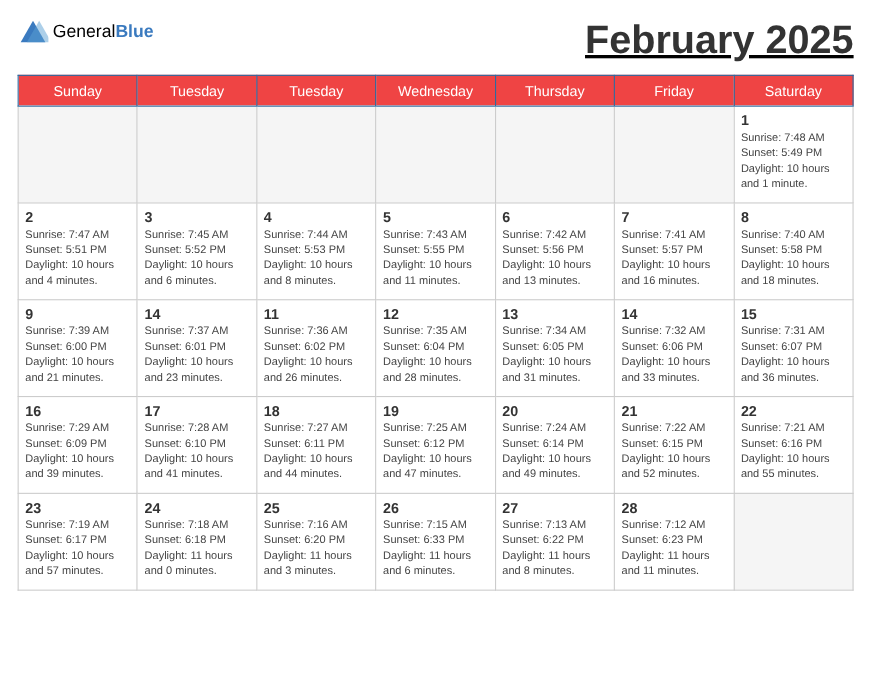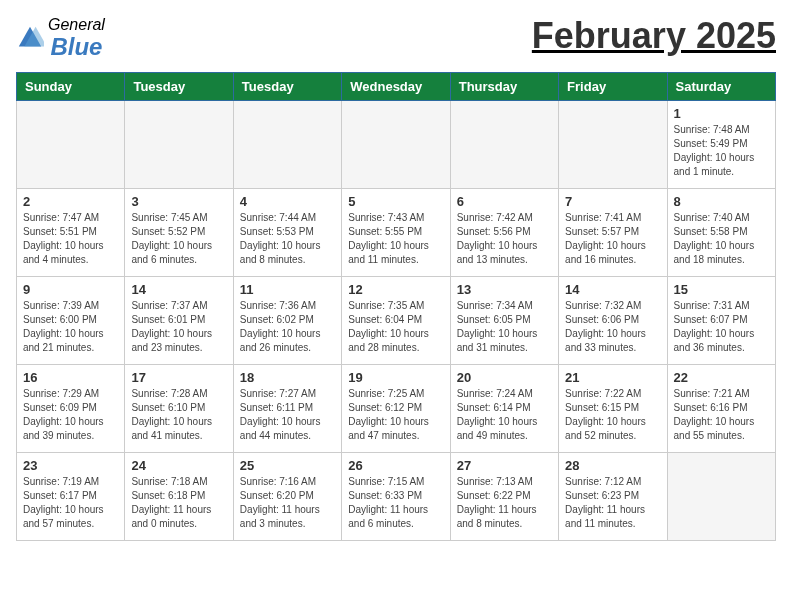--- a/index.html
+++ b/index.html
@@ -16,26 +16,25 @@
       align-items: flex-start;
       margin-bottom: 12px;
     }
     .logo {
       display: flex;
       align-items: center;
       gap: 4px;
     }
     .logo-text {
       display: flex;
-      flex-direction: column;
+      flex-direction: row;
       line-height: 1.1;
-      font-style: italic;
     }
     .logo-blue {
-      font-size: 24px;
+      font-size: 16px;
       font-weight: bold;
       color: #3a7abf;
       text-align: center;
     }
     .logo-icon {
       width: 28px;
       height: 28px;
     }
     .title-area {
       text-align: right;
@@ -50,26 +49,26 @@
     .location {
       font-size: 15px;
       color: #555;
     }
     .calendar {
       width: 100%;
       border-collapse: collapse;
       border: 1px solid #ccc;
     }
     .calendar th {
-      background: #15803d;
+      background: #ef4444;
       color: #fff;
       font-size: 13px;
-      font-weight: bold;
+      font-weight: normal;
       padding: 6px 8px;
-      text-align: left;
+      text-align: center;
       border: 1px solid #2d6aa0;
     }
     .calendar td {
       vertical-align: top;
       border: 1px solid #ccc;
       padding: 5px 6px;
       width: 108px;
       min-height: 90px;
       background: #fff;
       font-size: 10.5px;

